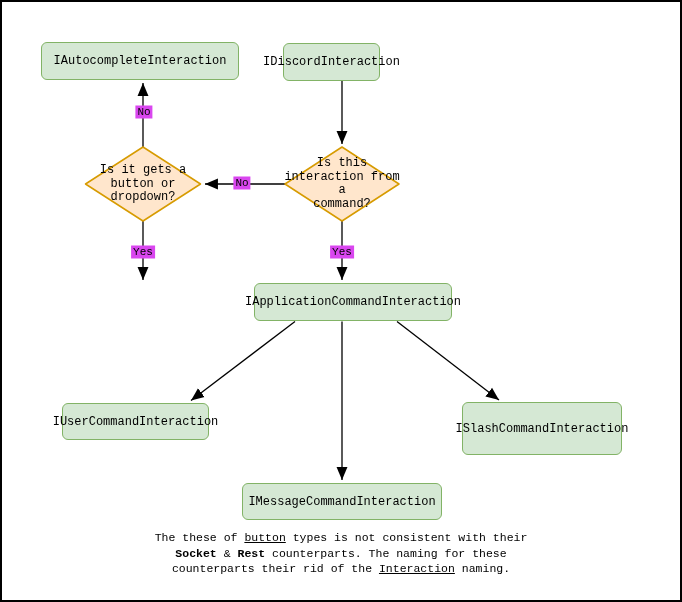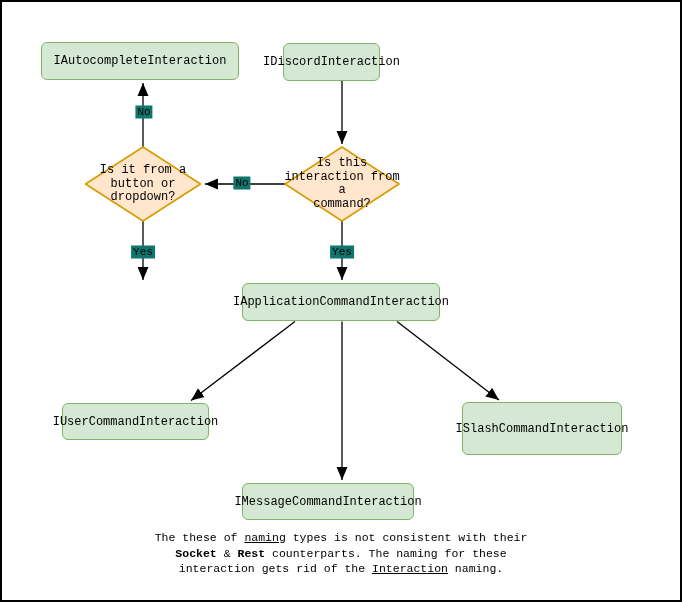--- a/index.html
+++ b/index.html
@@ -37,21 +37,21 @@
     transform: translate(-50%, -50%);
     width: 120px;
     text-align: center;
     font-size: 12px;
     line-height: 13.5px;
     white-space: pre-line;
   }
   .edge-label {
     position: absolute;
     transform: translate(-50%, -50%);
-    background: #0f766e;
+    background: #d946ef;
     padding: 0 2px;
     font-size: 11px;
     line-height: 13px;
     text-align: center;
   }
   .note {
     position: absolute;
     left: 0;
     right: 0;
     top: 528px;
@@ -89,47 +89,47 @@
 
   <div class="node" style="left:39px; top:40px; width:198px; height:38px;">
     <span>IAutocompleteInteraction</span>
   </div>
 
   <div class="node" style="left:281px; top:41px; width:97px; height:38px;">
     <span>IDiscordInteraction</span>
   </div>
 
 
-  <div class="node" style="left:240px; top:281px; width:198px; height:38px;">
+  <div class="node" style="left:252px; top:281px; width:198px; height:38px;">
     <span>IApplicationCommandInteraction</span>
   </div>
 
   <div class="node" style="left:60px; top:401px; width:147px; height:37px;">
     <span>IUserCommandInteraction</span>
   </div>
 
   <div class="node" style="left:460px; top:400px; width:160px; height:53px;">
     <span>ISlashCommandInteraction</span>
   </div>
 
-  <div class="node" style="left:240px; top:481px; width:172px; height:37px;">
+  <div class="node" style="left:240px; top:481px; width:200px; height:37px;">
     <span>IMessageCommandInteraction</span>
   </div>
 
-  <div class="decision-label" style="left:141px; top:182px;">Is it from a
+  <div class="decision-label" style="left:141px; top:182px;">Is it gets a
 button or
 dropdown?</div>
   <div class="decision-label" style="left:340px; top:182px;">Is this
 interaction from a
 command?</div>
 
   <div class="edge-label" style="left:142px; top:110px;">No</div>
   <div class="edge-label" style="left:240px; top:181px;">No</div>
   <div class="edge-label" style="left:141px; top:250px;">Yes</div>
   <div class="edge-label" style="left:340px; top:250px;">Yes</div>
 
   <div class="note">
-    <div><span>The these of </span><span class="u">naming</span><span> types is not consistent with their</span></div>
+    <div><span>The these of </span><span class="u">button</span><span> types is not consistent with their</span></div>
     <div><span class="b">Socket</span><span> &amp; </span><span class="b">Rest</span><span> counterparts. The naming for these</span></div>
-    <div><span>interaction gets rid of the </span><span class="u">Interaction</span><span> naming.</span></div>
+    <div><span>counterparts their rid of the </span><span class="u">Interaction</span><span> naming.</span></div>
   </div>
 
 </div>
 
 </body></html>

